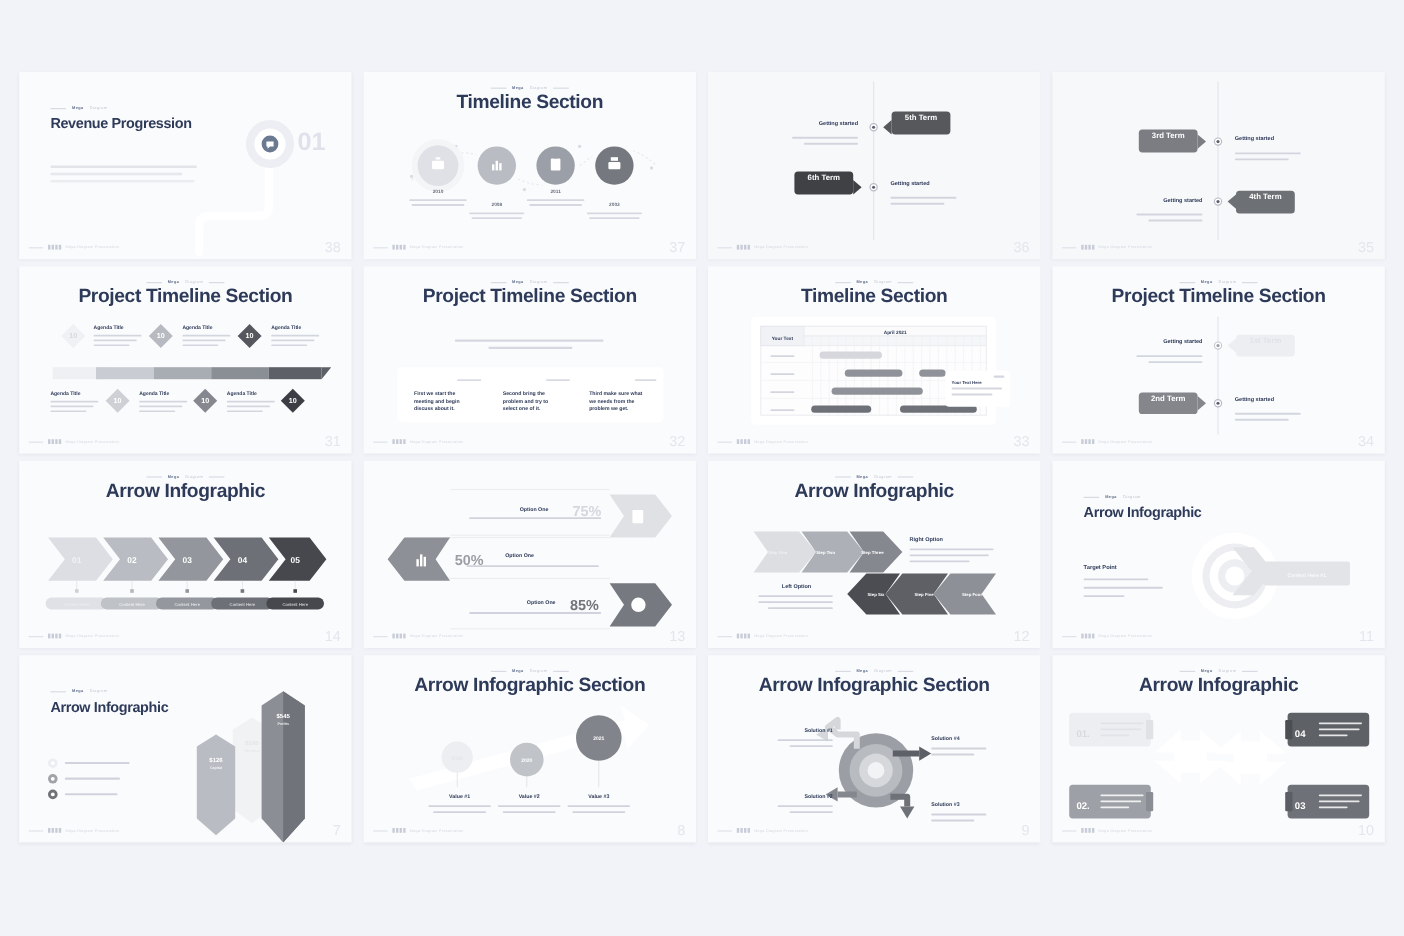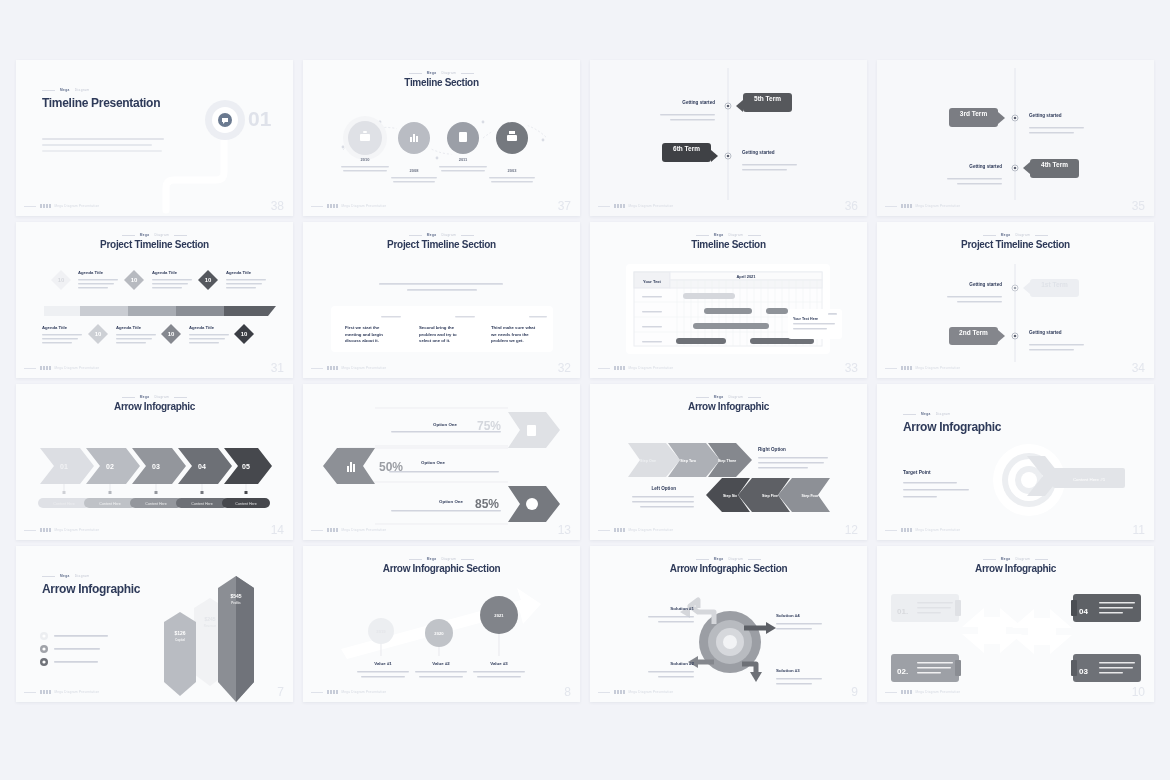--- a/index.html
+++ b/index.html
@@ -28,21 +28,21 @@
     position:absolute;left:0;right:0;top:11px;
     display:flex;align-items:center;justify-content:center;gap:5px;
     font-size:3.2px;letter-spacing:.4px;color:#b9bdcc;
   }
   .eyebrow .ln{display:block;width:13px;height:1px;background:#d8dbe4;}
   .eyebrow b{color:#5d6b8a;font-weight:700;}
   .eyebrow i{font-style:normal;color:#c2c6d2;}
   .title{
     position:absolute;left:0;right:0;top:17px;
     text-align:center;
-    font-size:10px;font-weight:700;color:#2e3a59;
+    font-size:16px;font-weight:700;color:#2e3a59;
     letter-spacing:-.3px;
   }
   .title.left{text-align:left;left:26px;right:auto;top:36px;font-size:12px;}
   .eyebrow.left{justify-content:flex-start;left:26px;right:auto;top:28px;}
   .footer{
     position:absolute;left:8px;bottom:8px;right:8px;
     display:flex;align-items:center;gap:4px;
   }
   .footer .dash{width:12px;height:1px;background:#dfe2ea;}
   .footer .dots{display:flex;gap:1.5px;}
@@ -60,21 +60,21 @@
 <body>
 
 <div class="grid">
 
   <div class="slide">
     <div class="eyebrow left">
       <span class="ln"></span>
       <b>Mega</b>
       <i>Diagram</i>
     </div>
-    <div class="title left">Timeline Presentation</div>
+    <div class="title left">Revenue Progression</div>
     <svg class="canvas" viewBox="0 0 277 156">
       <g class="lorem">
         <rect x="26" y="78" width="122" height="2" rx="1" opacity=".5"></rect>
         <rect x="26" y="84" width="110" height="2" rx="1" opacity=".42"></rect>
         <rect x="26" y="90" width="120" height="2" rx="1" opacity=".3"></rect>
       </g>
       <path d="M150 150 L150 128 Q150 120 158 120 L200 120 Q208 120 208 112 L208 78" fill="none" stroke="#ffffff" stroke-width="7" stroke-linecap="round"></path>
       <circle cx="209" cy="60" r="20" fill="#eceef3"></circle>
       <circle cx="209" cy="60" r="13" fill="#ffffff"></circle>
       <circle cx="209" cy="60" r="7" fill="#6b7a90"></circle>

